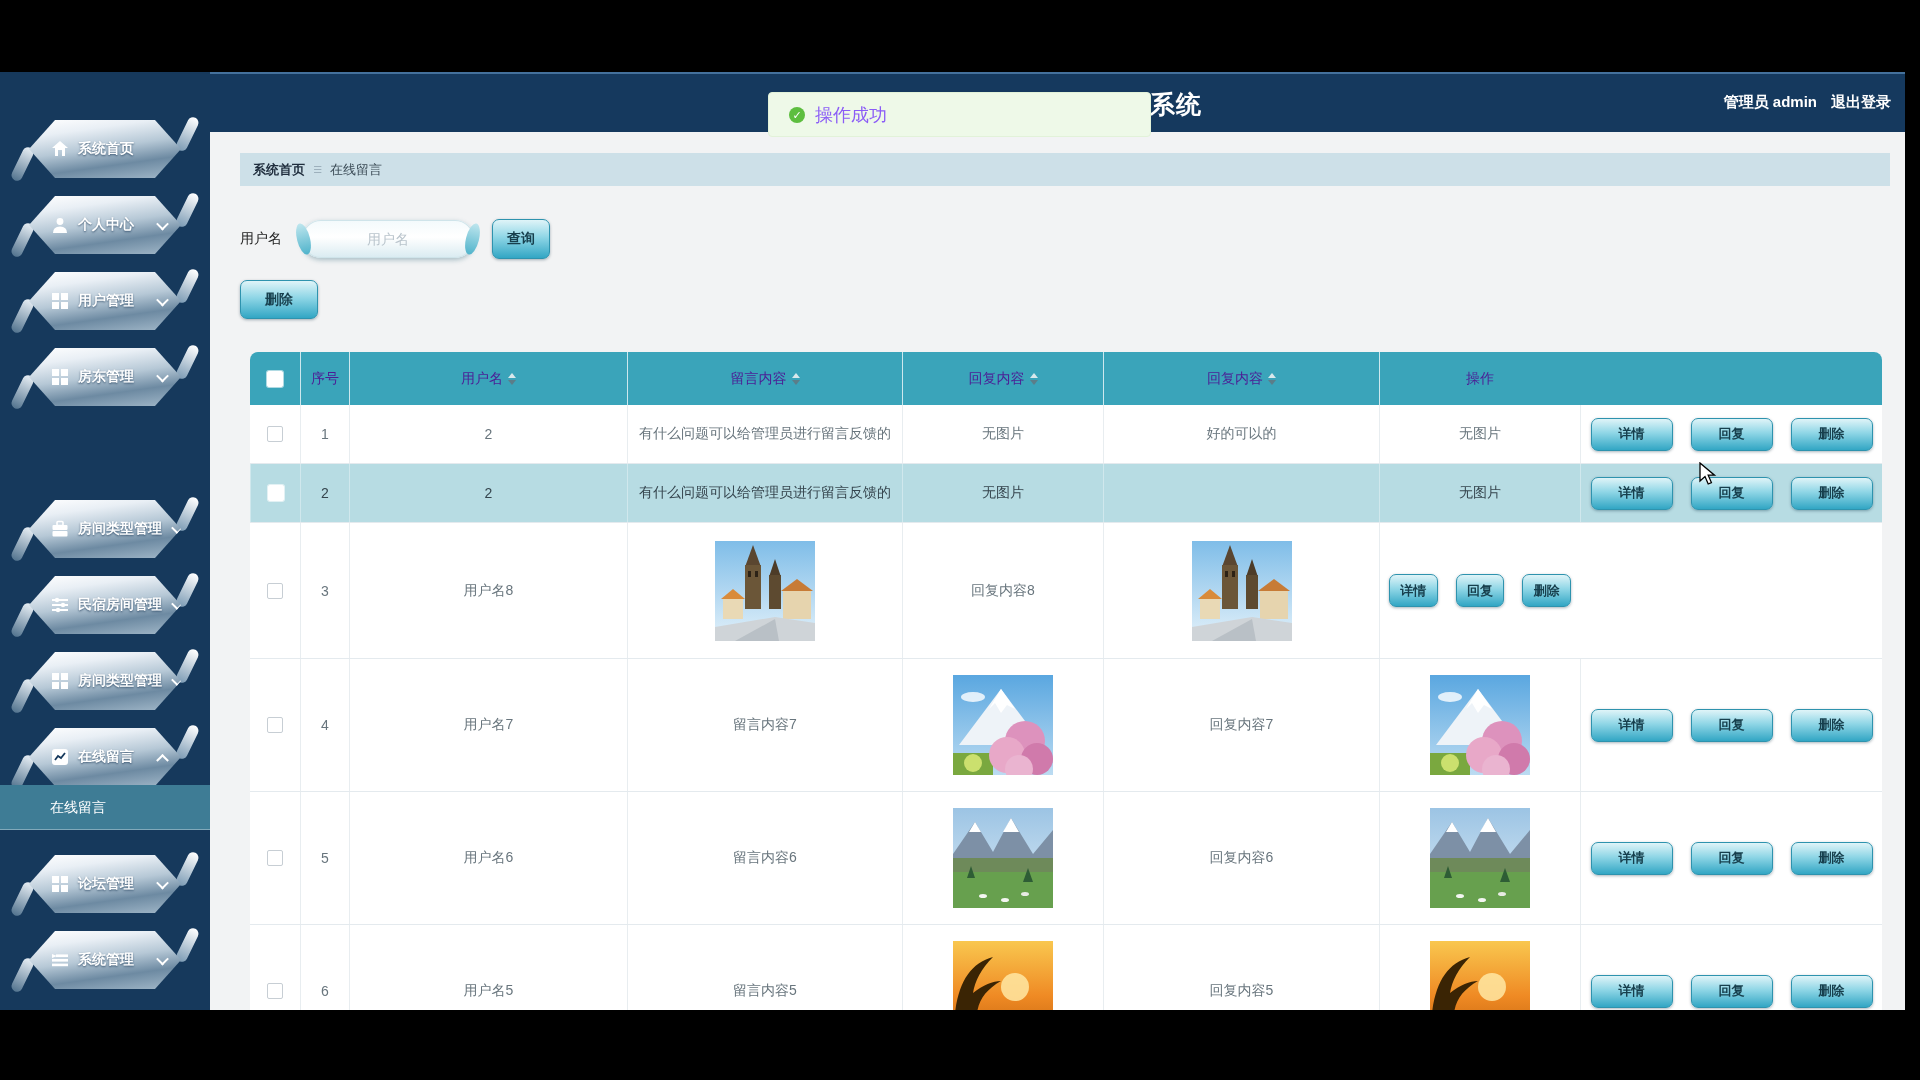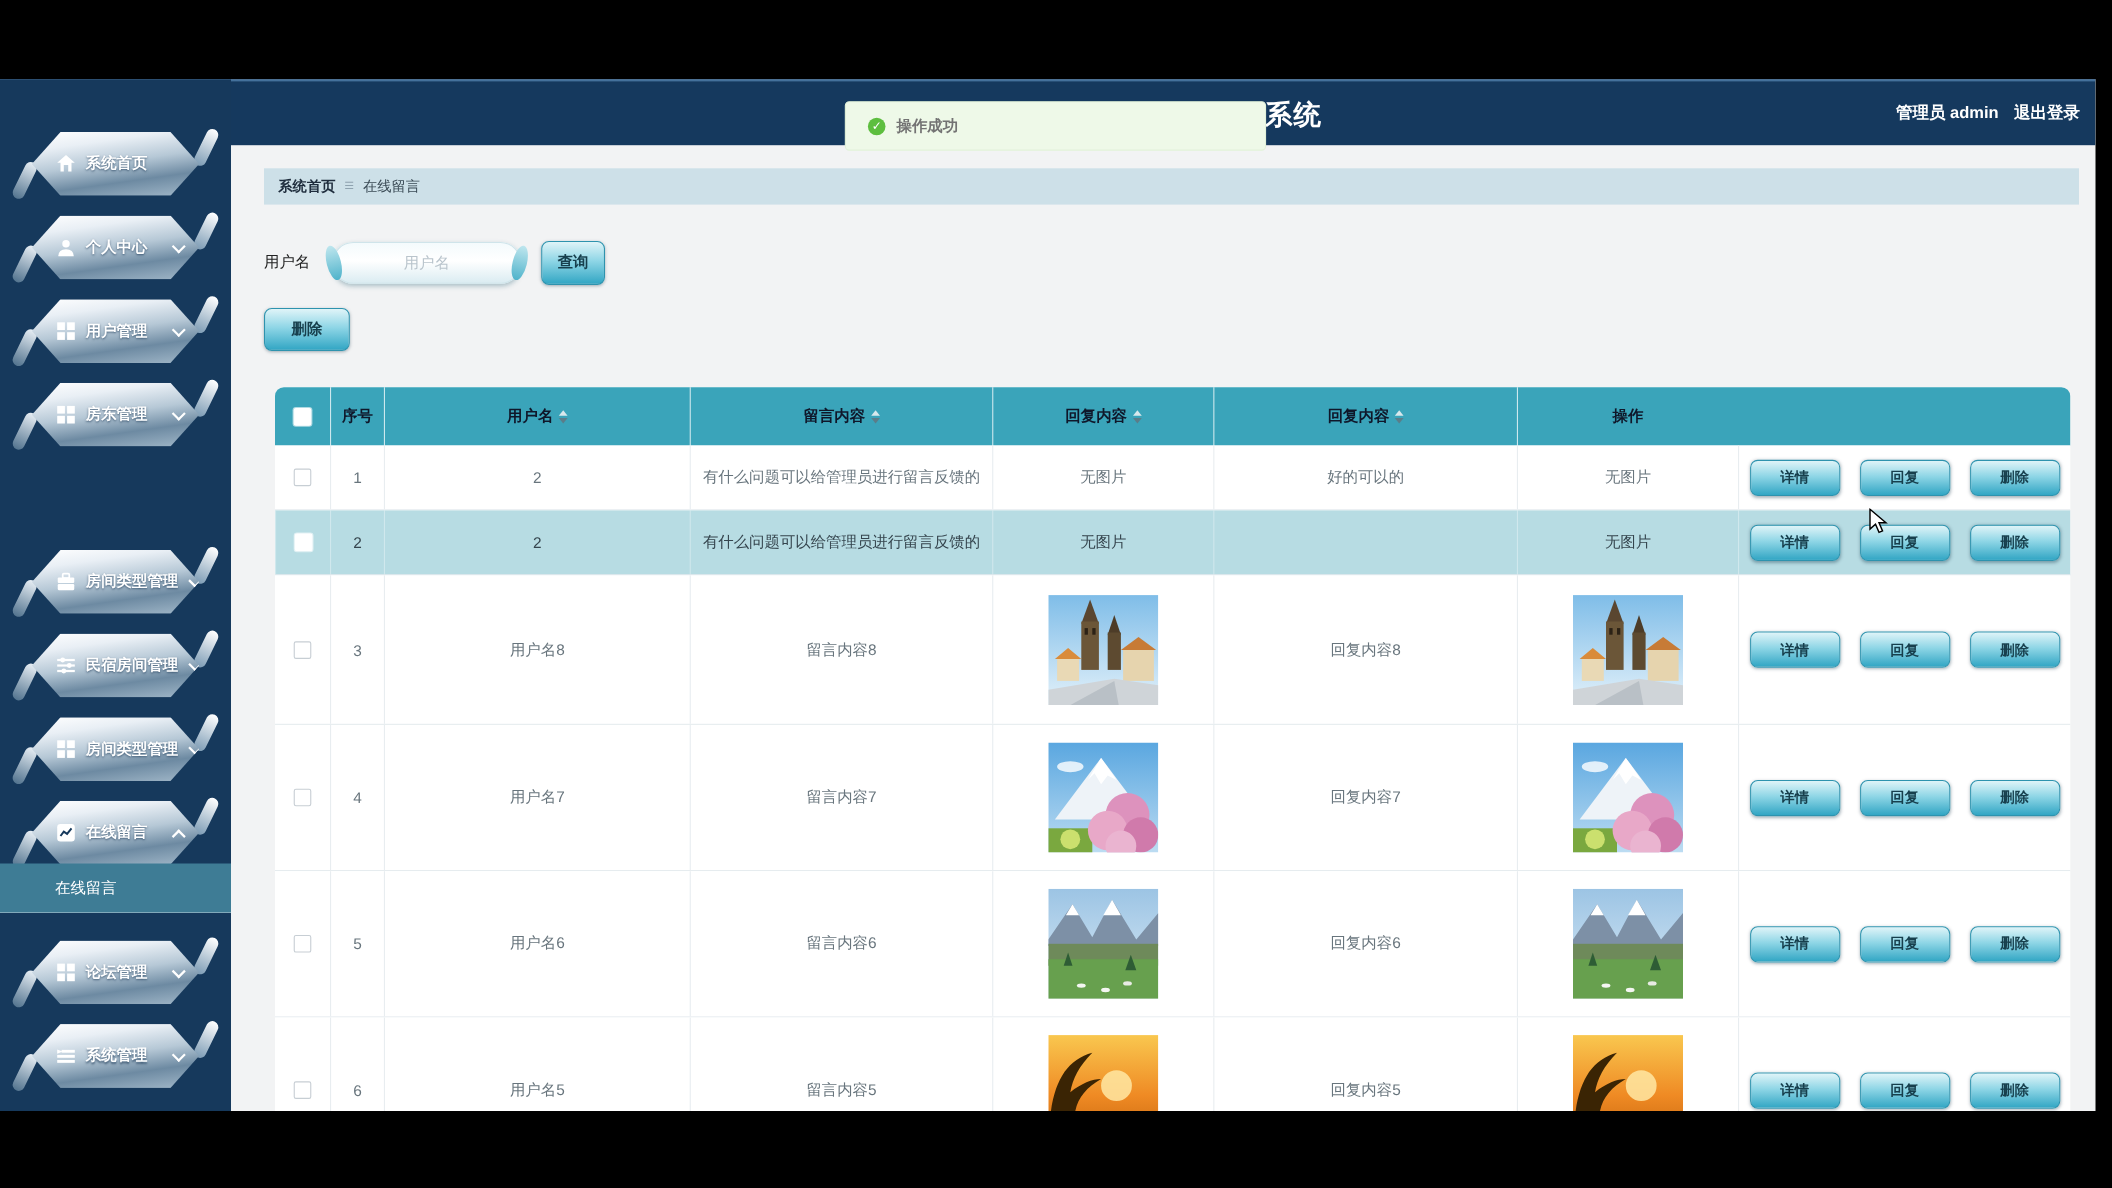--- a/index.html
+++ b/index.html
@@ -9,21 +9,21 @@
 
   
   .topbar{position:absolute;left:0;top:0;width:100%;height:60px;background:#15395e;border-top:2px solid #44719c;box-sizing:border-box;}
   .app-title{position:absolute;left:1150px;top:16px;color:#fff;font-size:25px;font-weight:bold;letter-spacing:1px;z-index:5;}
   .userbox{position:absolute;right:14px;top:21px;color:#fff;font-size:15px;font-weight:bold;z-index:5;display:flex;gap:14px;align-items:center;margin-left:48px;}
   .userbox a{color:#fff;text-decoration:none;cursor:pointer;}
 
   
   .toast{position:absolute;left:768px;top:20px;width:383px;height:45px;background:#eef9e8;border:1px solid #e2f2d9;border-radius:4px;display:flex;align-items:center;padding-left:20px;box-sizing:border-box;gap:10px;z-index:60;}
   .toast-check{width:16px;height:16px;border-radius:50%;background:#5dbe3f;color:#fff;font-size:11px;line-height:16px;text-align:center;flex:0 0 16px;}
-  .toast-text{color:#737373;font-size:14px;font-weight:bold;}
+  .toast-text{color:#8b5cf6;font-size:18px;}
 
   
   .sidebar{position:absolute;left:0;top:0;width:210px;height:938px;background:#16395c;z-index:4;}
   .menu-btn{position:absolute;left:29px;width:152px;height:58px;cursor:pointer;}
   .menu-btn-body{position:absolute;inset:0;clip-path:polygon(0 50%,26px 0,126px 0,100% 50%,126px 100%,26px 100%);background:linear-gradient(172deg,#ffffff 0%,#e9eff5 22%,#b6c8d6 48%,#6d8aa2 72%,#a3b9ca 100%);display:flex;align-items:center;padding:0 14px 0 22px;box-sizing:border-box;gap:9px;}
   .menu-btn .accent-tr{position:absolute;right:-12px;top:-4px;width:11px;height:36px;border-radius:6px;background:linear-gradient(180deg,#ffffff,#7d9cb5);transform:rotate(26deg);}
   .menu-btn .accent-bl{position:absolute;left:-12px;bottom:-4px;width:11px;height:36px;border-radius:6px;background:linear-gradient(180deg,#e8eff5,#53748f);transform:rotate(26deg);}
   .menu-label{color:#fff;font-size:14px;font-weight:bold;text-shadow:0 1px 2px rgba(10,40,70,.65);white-space:nowrap;flex:1;}
   .mi{width:18px;height:18px;flex:0 0 18px;}
   .chev{width:7px;height:7px;border-right:2px solid #fff;border-bottom:2px solid #fff;flex:0 0 7px;margin-left:2px;}
@@ -46,21 +46,21 @@
   .pill-input::before{left:-5px;transform:rotate(-14deg);}
   .pill-input::after{right:-5px;transform:rotate(14deg);}
   .cy-btn{border:1px solid #2e93ae;border-radius:7px;background:linear-gradient(180deg,#dff4f8 0%,#8fd6e6 45%,#32a6c4 100%);color:#173f4d;font-size:14px;font-weight:bold;cursor:pointer;box-shadow:0 1px 3px rgba(0,40,60,.35);}
   .btn-search{position:absolute;left:492px;top:147px;width:58px;height:40px;z-index:2;}
   .btn-del-top{position:absolute;left:240px;top:208px;width:78px;height:39px;z-index:2;}
 
   
   .tbl{position:absolute;left:250px;top:280px;width:1632px;z-index:2;background:#fff;border-radius:8px 8px 0 0;}
   .trow{display:grid;grid-template-columns:50px 49px 278px 275px 201px 276px 201px 302px;align-items:center;}
   .thead{height:53px;background:#3aa4ba;border-radius:8px 8px 0 0;}
-  .thead .tcell{color:#0f172a;font-size:14px;font-weight:bold;display:flex;align-items:center;justify-content:center;height:53px;border-left:1px solid rgba(255,255,255,.75);box-sizing:border-box;gap:5px;}
+  .thead .tcell{color:#4c1d95;font-size:14px;font-weight:normal;display:flex;align-items:center;justify-content:center;height:53px;border-left:1px solid rgba(255,255,255,.75);box-sizing:border-box;gap:5px;}
   .thead .tcell:first-child{border-left:none;}
   .sort{display:inline-flex;flex-direction:column;gap:2px;}
   .sort i{display:block;width:0;height:0;border-left:4px solid transparent;border-right:4px solid transparent;}
   .sort .s-up{border-bottom:5px solid #d8e8ec;}
   .sort .s-dn{border-top:5px solid #5b7d89;}
   .tbody-row{background:#fff;border-bottom:1px solid #e4eaee;}
   .tbody-row.hl{background:#b7dce3;}
   .tbody-row .tcell{display:flex;align-items:center;justify-content:center;font-size:14px;color:#68757d;border-left:1px solid #e8edf0;box-sizing:border-box;height:100%;text-align:center;}
   .tbody-row .tcell:first-child{border-left:none;}
   .tbody-row.hl .tcell{color:#35454e;border-left:1px solid rgba(255,255,255,.35);}
@@ -325,21 +325,20 @@
         <button class="cy-btn act-btn">删除</button>
       </div>
     </div>
 
     <div class="trow tbody-row h135">
       <div class="tcell">
             <span class="cbx"></span>
           </div>
       <div class="tcell">3</div>
       <div class="tcell">用户名8</div>
-      <div class="tcell">留言内容8</div>
       <div class="tcell">
         <svg class="thumb" viewBox="0 0 100 100">
           <defs>
                 <linearGradient id="sk1" x1="0" y1="0" x2="0" y2="1">
                   <stop offset="0" stop-color="#7fbde8"></stop>
                   <stop offset="1" stop-color="#e3f1fa"></stop>
                 </linearGradient>
               </defs>
           <rect width="100" height="100" fill="url(#sk1)"></rect>
           <polygon points="30,26 38,4 46,26" fill="#5a4630"></polygon>

